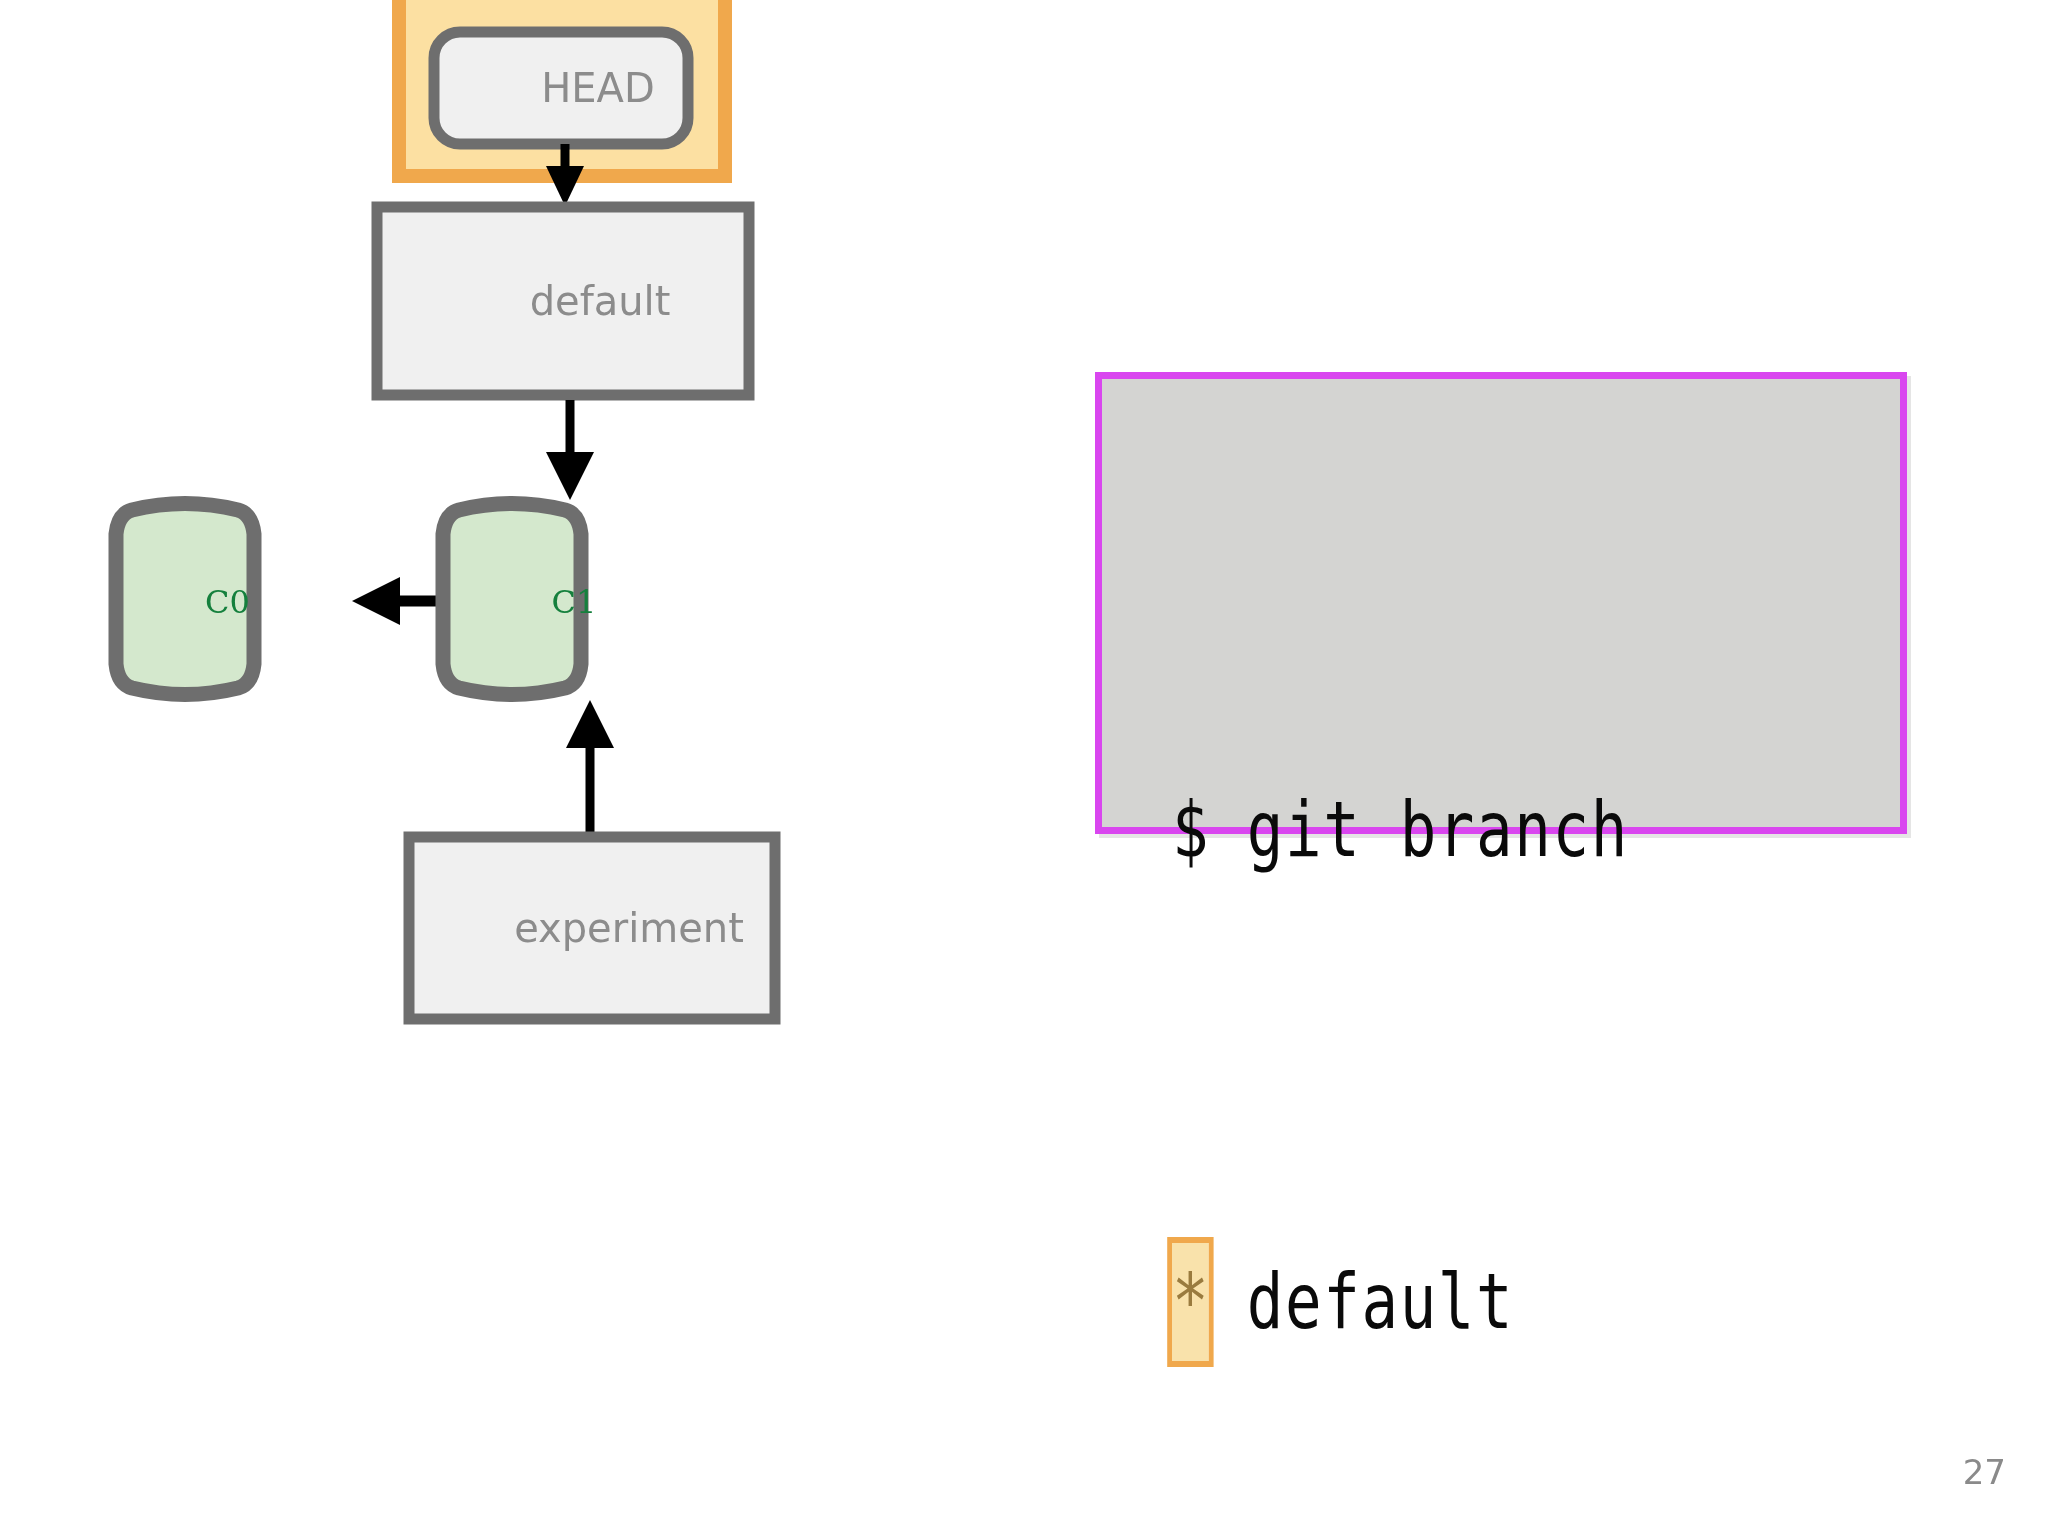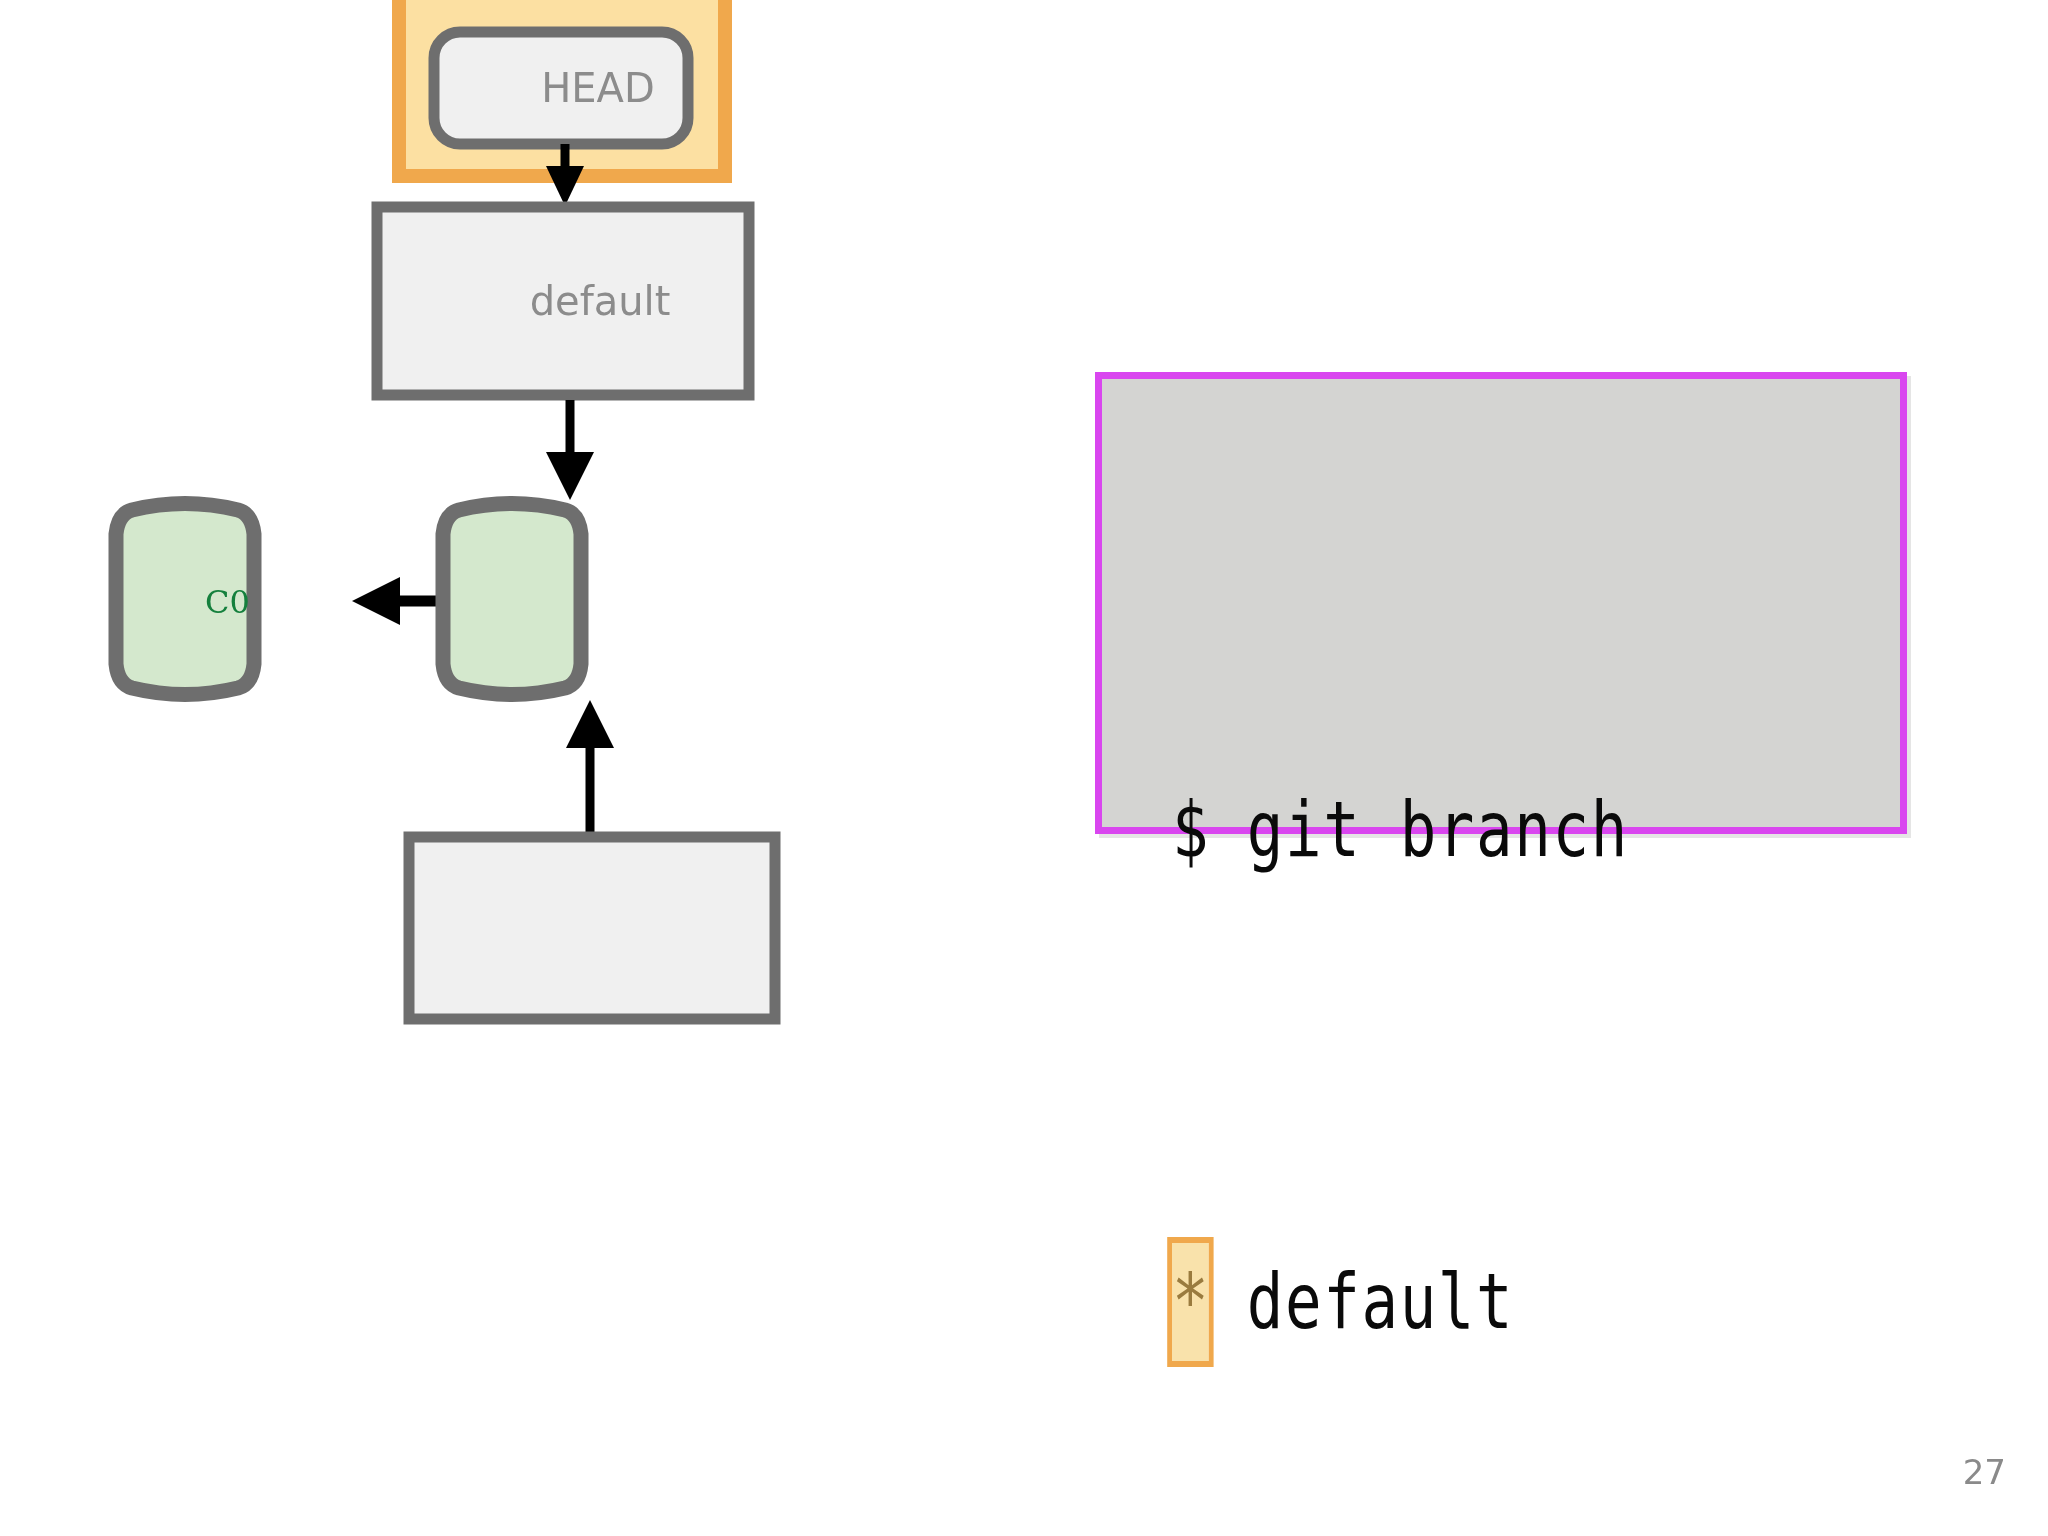--- a/index.html
+++ b/index.html
@@ -177,23 +177,25 @@
       <polygon points="590,700 566,748 614,748" fill="#000000"></polygon>
     </g>
 
     <rect x="409" y="837" width="366" height="182" fill="#f0f0f0" stroke="#6e6e6e" stroke-width="11"></rect>
   </svg>
 
   <div class="node-label ref-label" id="head-label">HEAD</div>
 
   <div class="node-label ref-label" id="default-label">default</div>
 
+  <div class="node-label ref-label" id="experiment-label">experiment</div>
 
   <div class="node-label commit-label" id="c0-label">C0</div>
 
+  <div class="node-label commit-label" id="c1-label">C1</div>
 
   <div id="terminal">
     <div id="terminal-lines">
 
       <div class="term-line"><span class="term-marker-cell">$</span><span> </span><span>git branch</span></div>
 
       <div class="term-line"><span class="term-marker-hl">*</span><span> </span><span>default</span></div>
 
       
     </div>

